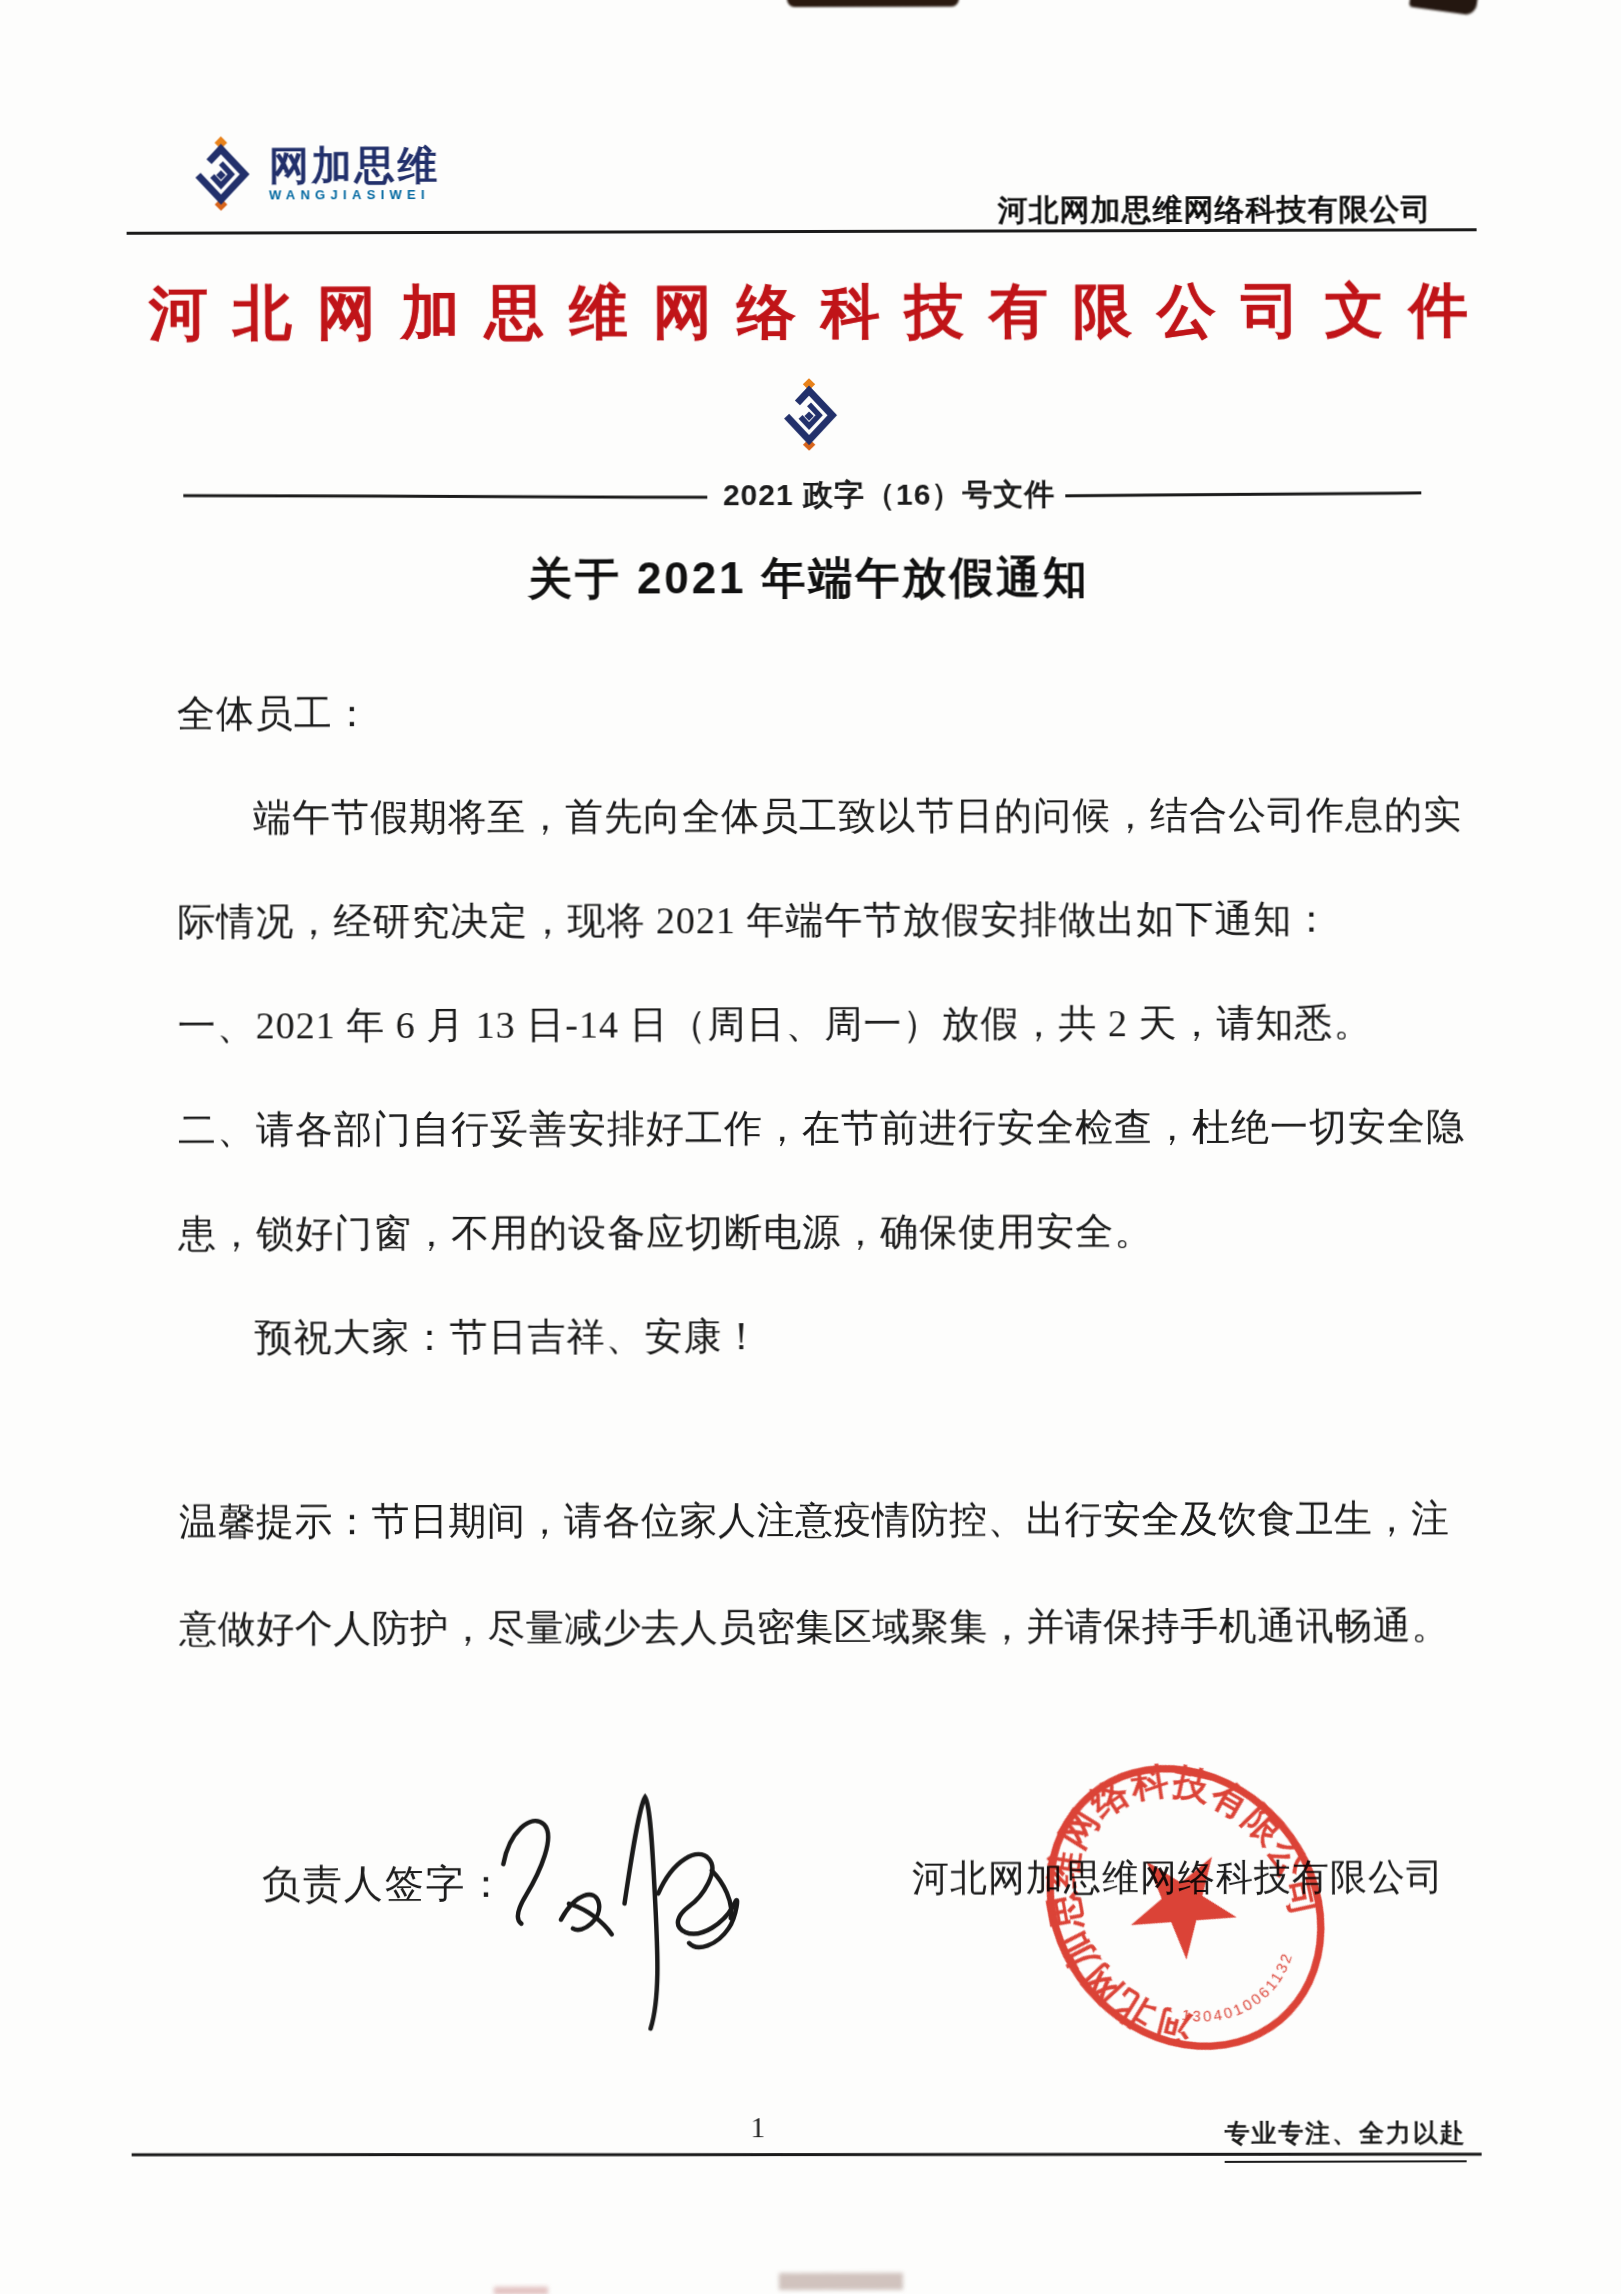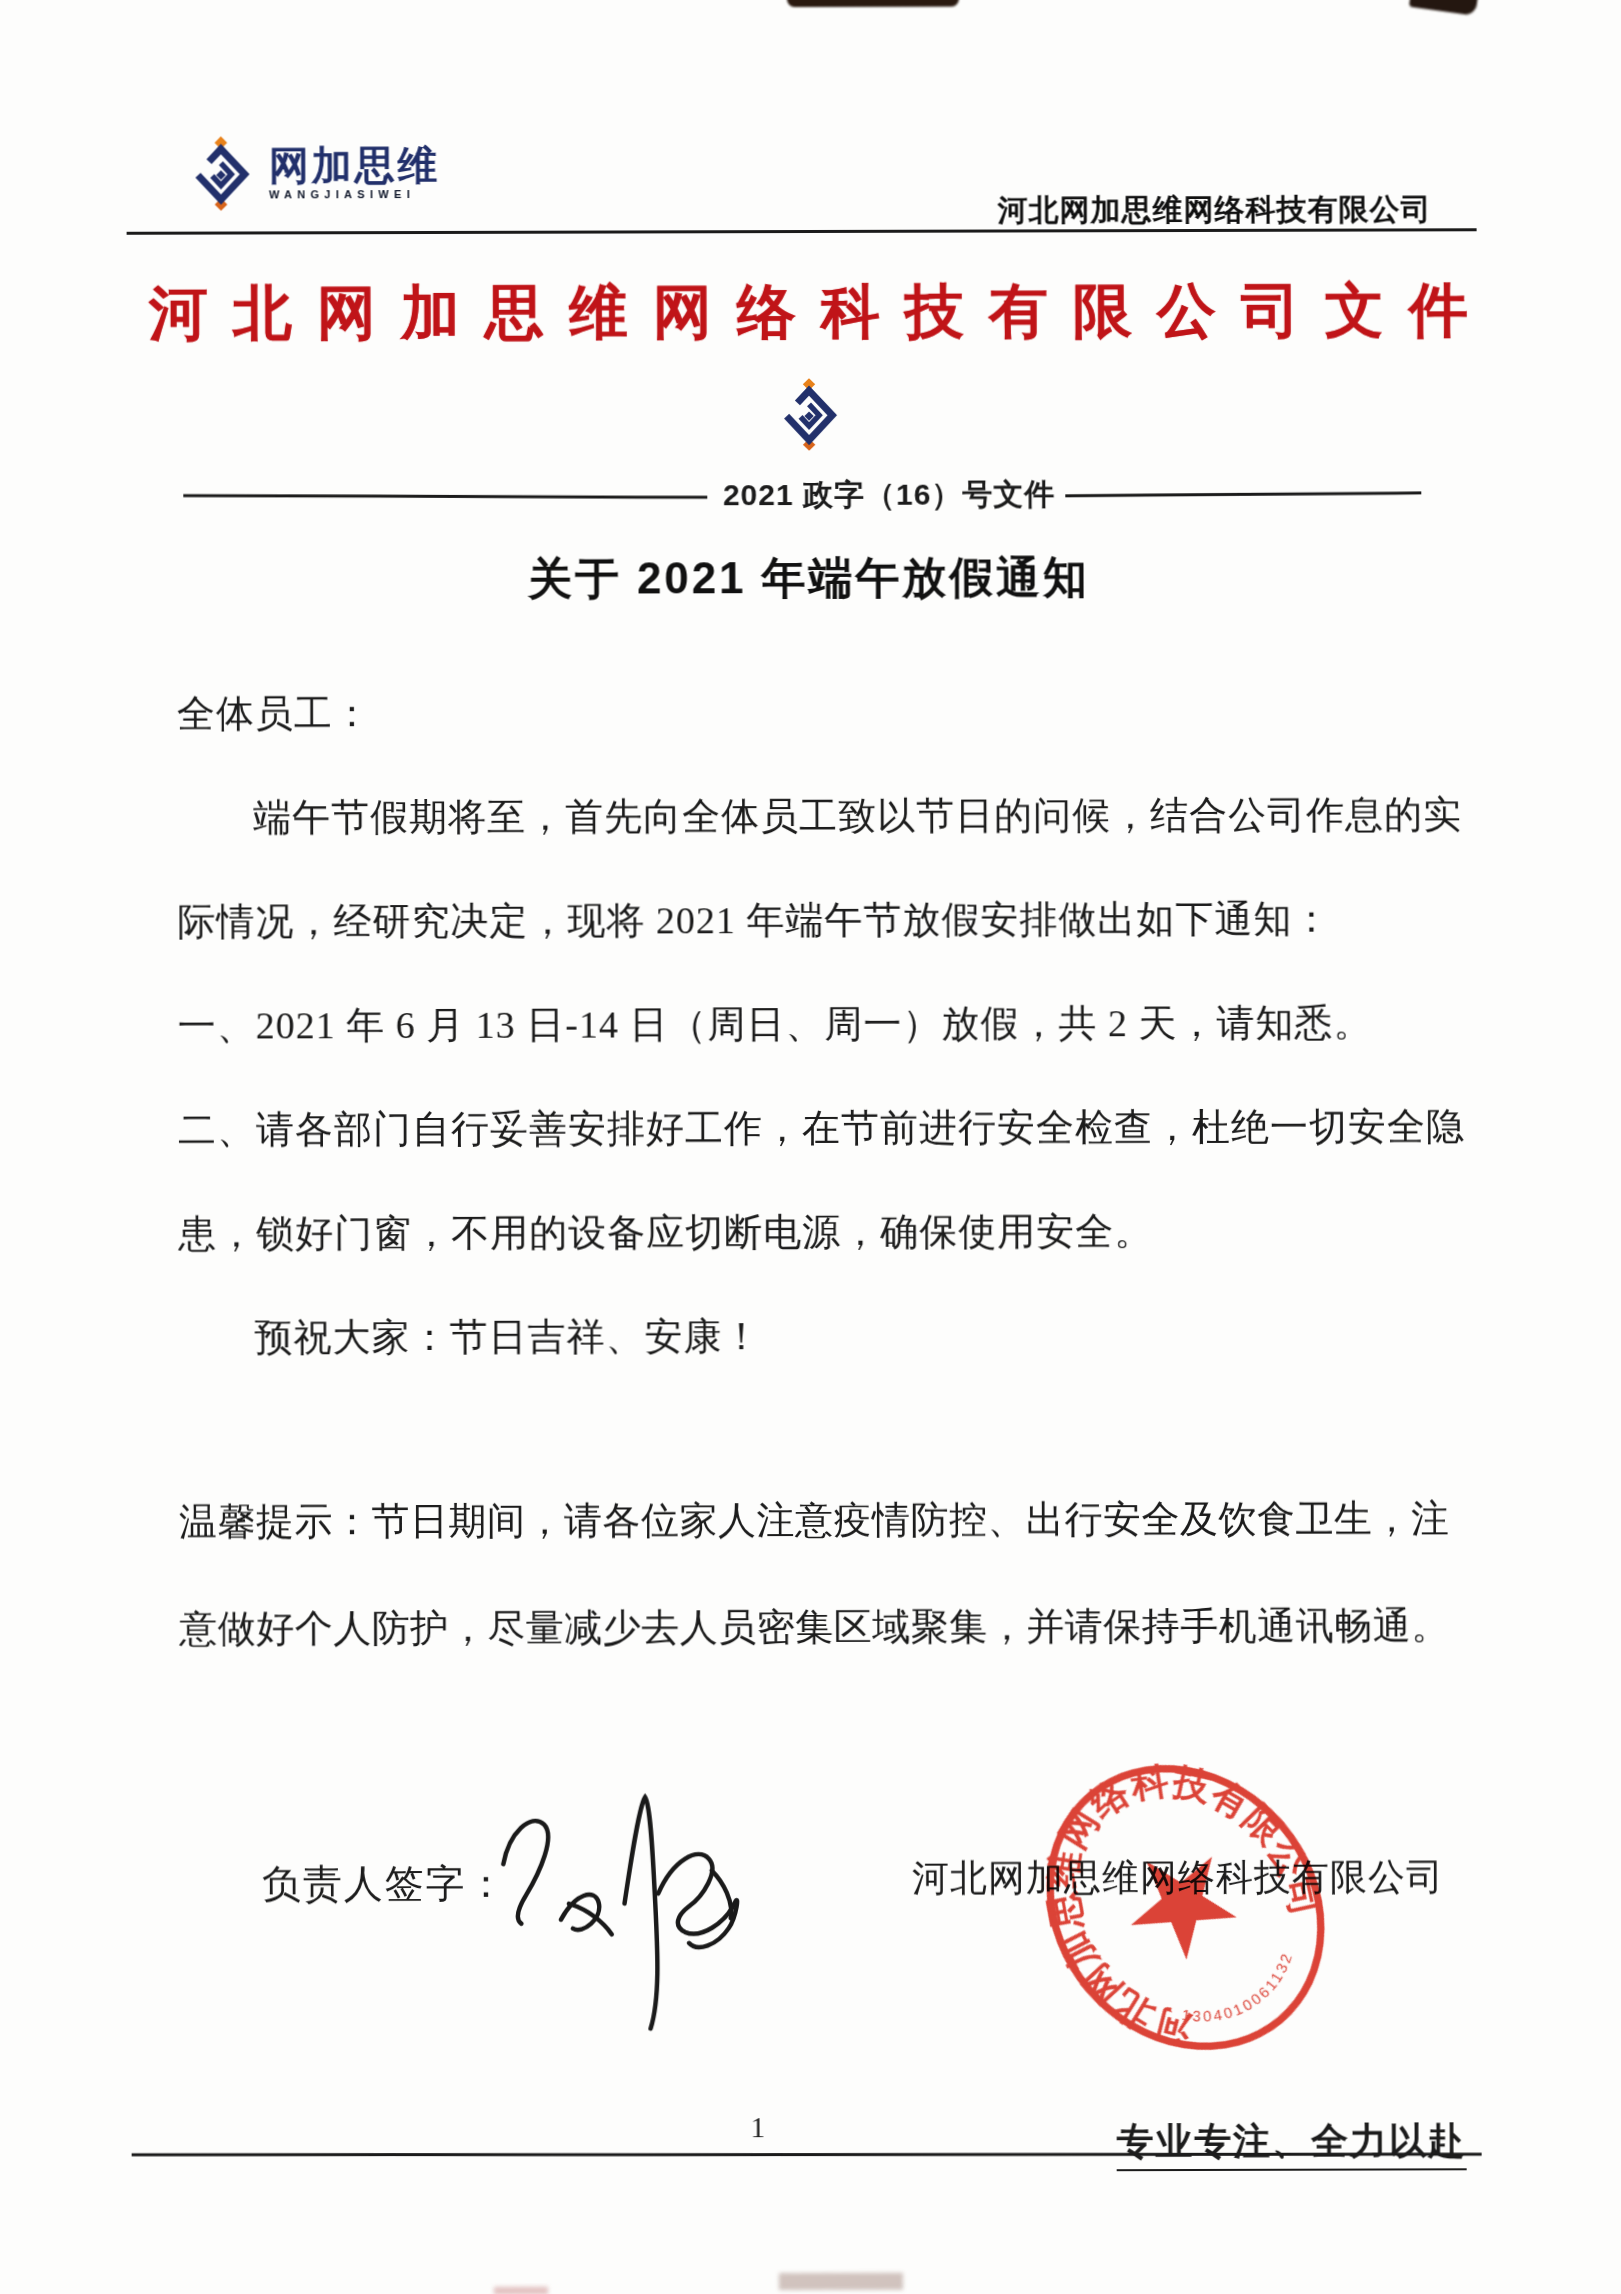--- a/index.html
+++ b/index.html
@@ -12,22 +12,22 @@
     color:#1c1c1c;
   }
   #content{position:absolute;inset:0;transform:rotate(-0.15deg);}
 
   
   .logo{position:absolute;left:189px;top:134px;display:flex;align-items:center;justify-content:center;}
   .logo .mark{width:69px;height:76px;}
   .logo .wordmark{margin-left:13.4px;display:flex;flex-direction:column;}
   .brand-cn{font-family:"Liberation Sans",sans-serif;font-weight:bold;font-size:40px;
             letter-spacing:2.9px;color:#22306b;line-height:42px;}
-  .brand-en{font-family:"Liberation Sans",sans-serif;font-weight:bold;font-size:11px;
-            letter-spacing:5.3px;color:#0f172a;line-height:17px;}
+  .brand-en{font-family:"Liberation Sans",sans-serif;font-weight:bold;font-size:13px;
+            letter-spacing:5.3px;color:#0369a1;line-height:17px;}
   .header-company{
     position:absolute;right:187px;top:191px;
     font-family:"Liberation Sans",sans-serif;
     font-size:30px;font-weight:600;letter-spacing:1px;color:#111;
   }
   .header-rule{position:absolute;left:129px;top:230px;width:1350px;height:2.9px;background:#1b1b1b;}
 
   
   .red-title{
     position:absolute;left:0;top:273px;width:100%;
@@ -78,22 +78,22 @@
     position:absolute;left:1044px;top:1747px;width:279px;height:323px;
     transform:rotate(-40deg);
     mix-blend-mode:multiply;opacity:.93;z-index:2;
   }
 
   
   .page-number{position:absolute;left:748px;top:2111px;font-size:29px;}
   .footer-rule{position:absolute;left:129px;top:2153px;width:1350px;height:2.9px;background:#1b1b1b;transform:rotate(0.12deg);}
   .footer-slogan{
     position:absolute;right:157px;top:2118px;
-    font-family:"Liberation Sans",sans-serif;font-weight:bold;font-size:37px;
-    letter-spacing:1.9px;border-bottom:2.9px solid #1b1b1b;padding-bottom:2px;
+    font-family:"Liberation Sans",sans-serif;font-weight:bold;font-size:25px;
+    letter-spacing:1.9px;border-bottom:2.9px solid #1b1b1b;padding-bottom:11px;
   }
 
   
   .artifact{position:absolute;pointer-events:none;}
   .art-top-center{left:790px;top:-5.7px;width:172px;height:12.4px;background:#2a1a10;border-radius:0 0 7.6px 7.6px;filter:blur(1px);}
   .art-top-right{right:141px;top:-7.6px;width:67px;height:21px;background:#241710;border-radius:0 0 11.5px 3.8px;transform:rotate(8deg);filter:blur(1px);}
   .art-bottom-1{left:491px;top:2286px;width:54px;height:7.6px;background:#c98b8b;opacity:.5;filter:blur(1.9px);}
   .art-bottom-2{left:776px;top:2273px;width:124px;height:17px;background:#9b7d74;opacity:.45;filter:blur(1.9px);}
 </style>
 </head>

